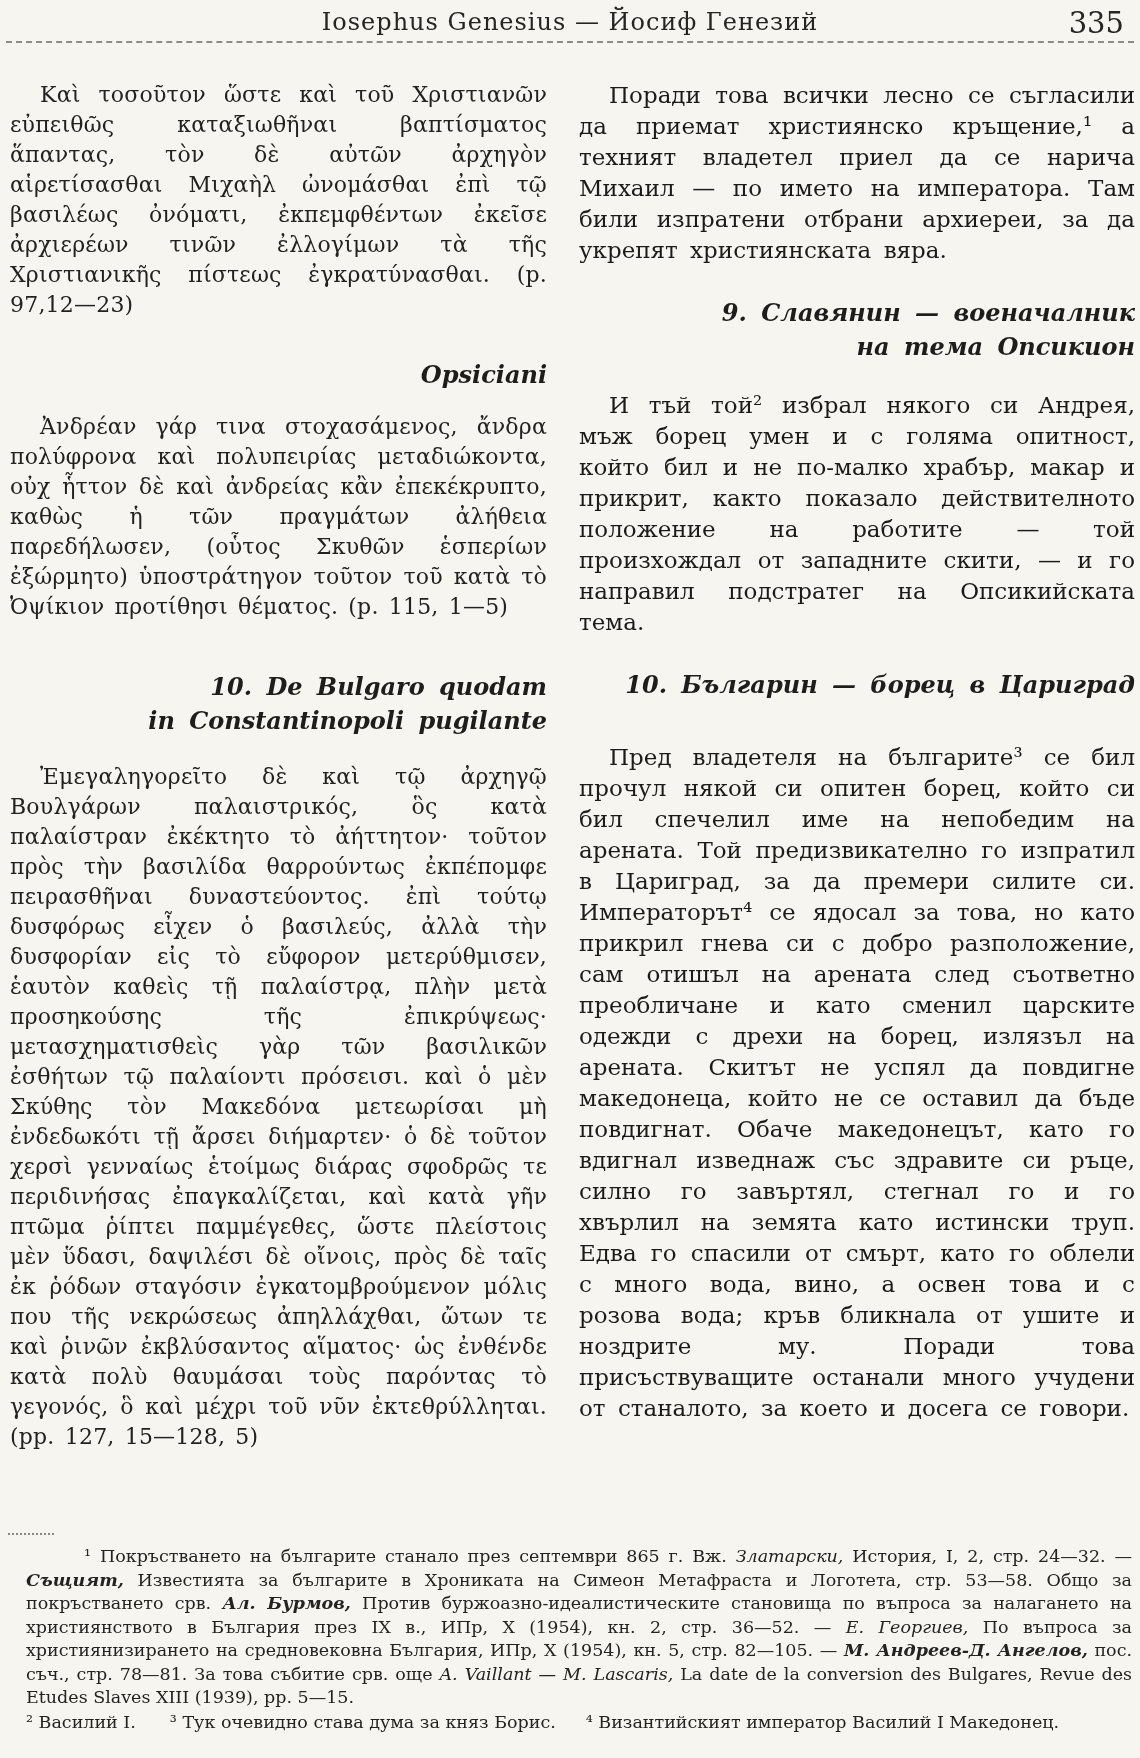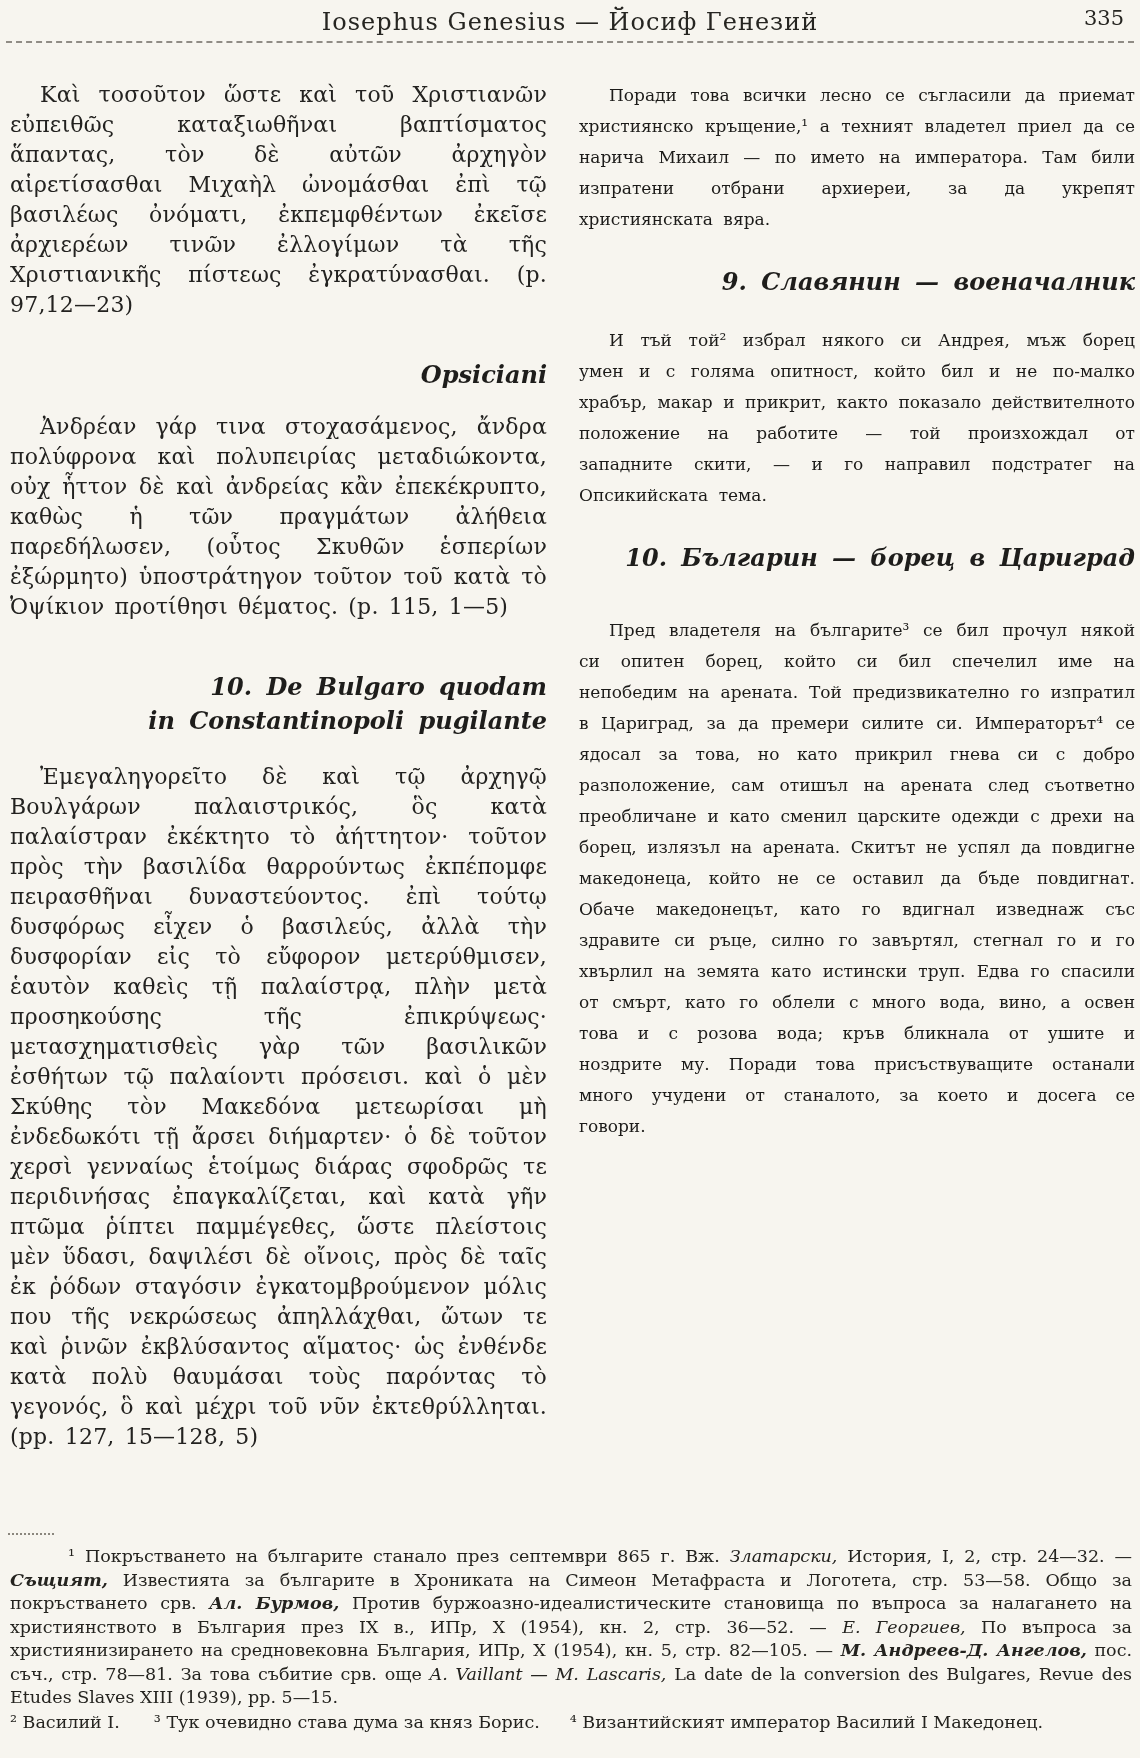--- a/index.html
+++ b/index.html
@@ -14,21 +14,21 @@
   .page { position: absolute; inset: 0; }
 
   
   .running-head {
     position: absolute; top: 8px; left: 0; width: 100%;
     text-align: center; font-size: 24px; letter-spacing: 1px;
     color: #262521;
   }
   .page-number {
     position: absolute; top: 6px; right: 16px;
-    font-size: 21px; color: #262521;
+    font-size: 29px; color: #262521;
   }
   .head-rule {
     position: absolute; top: 41px; left: 6px; right: 6px;
     border-top: 2px dashed #6e6a62; opacity: .75; height: 0;
   }
 
   
   .col { position: absolute; top: 80px; }
   .col-left  { left: 10px;  width: 537px; }
   .col-right { left: 579px; width: 556px; }
@@ -36,21 +36,21 @@
   p { margin: 0; }
   .para {
     text-align: justify; text-indent: 30px;
   }
   .greek {
     font-size: 22px; line-height: 30px;
     letter-spacing: .2px; word-spacing: 3px;
     color: #232220;
   }
   .bulg {
-    font-size: 17px; line-height: 31px;
+    font-size: 23px; line-height: 31px;
     word-spacing: 5px;
     color: #1c1b19;
   }
   .heading {
     text-align: right; font-style: italic;
     font-size: 24px; line-height: 34px;
     text-indent: 0; word-spacing: 6px;
   }
   .hl { display: block; }
   .mt-sec   { margin-top: 38px; }
@@ -61,21 +61,21 @@
   .mb-rsec  { margin-bottom: 26px; }
   .mt-rsec2 { margin-top: 30px; }
   .mb-rsec2 { margin-bottom: 40px; }
 
   
   .fn-sep {
     position: absolute; left: 8px; top: 1533px; width: 46px;
     border-top: 2px dotted #8a867d; height: 0;
   }
   .footnotes {
-    position: absolute; left: 10px; right: 8px; top: 1545px;
+    position: absolute; left: 26px; right: 8px; top: 1545px;
     font-size: 17.5px; line-height: 23.5px;
     text-align: justify;
     color: #24231f;
   }
   .footnotes .lead { text-indent: 58px; }
   .it { font-style: italic; }
   .b  { font-weight: bold; }
   .fn-tail { margin-top: 1px; }
   .fn-gap2 { margin-right: 34px; }
   .fn-gap3 { margin-right: 30px; }
@@ -106,20 +106,21 @@
 
     <p class="para greek" lang="grc">Ἐμεγαληγορεῖτο δὲ καὶ τῷ ἀρχηγῷ Βουλγάρων παλαιστρικός, ὃς κατὰ παλαίστραν ἐκέκτητο τὸ ἀήττητον· τοῦτον πρὸς τὴν βασιλίδα θαρρούντως ἐκπέπομφε πειρασθῆναι δυναστεύοντος. ἐπὶ τούτῳ δυσφόρως εἶχεν ὁ βασιλεύς, ἀλλὰ τὴν δυσφορίαν εἰς τὸ εὔφορον μετερύθμισεν, ἑαυτὸν καθεὶς τῇ παλαίστρᾳ, πλὴν μετὰ προσηκούσης τῆς ἐπικρύψεως· μετασχηματισθεὶς γὰρ τῶν βασιλικῶν ἐσθήτων τῷ παλαίοντι πρόσεισι. καὶ ὁ μὲν Σκύθης τὸν Μακεδόνα μετεωρίσαι μὴ ἐνδεδωκότι τῇ ἄρσει διήμαρτεν· ὁ δὲ τοῦτον χερσὶ γενναίως ἑτοίμως διάρας σφοδρῶς τε περιδινήσας ἐπαγκαλίζεται, καὶ κατὰ γῆν πτῶμα ῥίπτει παμμέγεθες, ὥστε πλείστοις μὲν ὕδασι, δαψιλέσι δὲ οἴνοις, πρὸς δὲ ταῖς ἐκ ῥόδων σταγόσιν ἐγκατομβρούμενον μόλις που τῆς νεκρώσεως ἀπηλλάχθαι, ὤτων τε καὶ ῥινῶν ἐκβλύσαντος αἵματος· ὡς ἐνθένδε κατὰ πολὺ θαυμάσαι τοὺς παρόντας τὸ γεγονός, ὃ καὶ μέχρι τοῦ νῦν ἐκτεθρύλληται. (pp. 127, 15—128, 5)</p>
   </div>
 
   <div class="col col-right">
 
     <p class="para bulg">Поради това всички лесно се съгласили да приемат християнско кръщение,¹ а техният владетел приел да се нарича Михаил — по името на императора. Там били изпратени отбрани архиереи, за да укрепят християнската вяра.</p>
 
     <h3 class="heading mt-rsec mb-rsec">
       <span class="hl">9. Славянин — военачалник</span>
+      <span class="hl">на тема Опсикион</span>
     </h3>
 
     <p class="para bulg">И тъй той² избрал някого си Андрея, мъж борец умен и с голяма опитност, който бил и не по-малко храбър, макар и прикрит, както показало действителното положение на работите — той произхождал от западните скити, — и го направил подстратег на Опсикийската тема.</p>
 
     <h3 class="heading mt-rsec2 mb-rsec2">
       <span class="hl">10. Българин — борец в Цариград</span>
     </h3>
 
     <p class="para bulg">Пред владетеля на българите³ се бил прочул някой си опитен борец, който си бил спечелил име на непобедим на арената. Той предизвикателно го изпратил в Цариград, за да премери силите си. Императорът⁴ се ядосал за това, но като прикрил гнева си с добро разположение, сам отишъл на арената след съответно преобличане и като сменил царските одежди с дрехи на борец, излязъл на арената. Скитът не успял да повдигне македонеца, който не се оставил да бъде повдигнат. Обаче македонецът, като го вдигнал изведнаж със здравите си ръце, силно го завъртял, стегнал го и го хвърлил на земята като истински труп. Едва го спасили от смърт, като го облели с много вода, вино, а освен това и с розова вода; кръв бликнала от ушите и ноздрите му. Поради това присъствуващите останали много учудени от станалото, за което и досега се говори.</p>
   </div>

